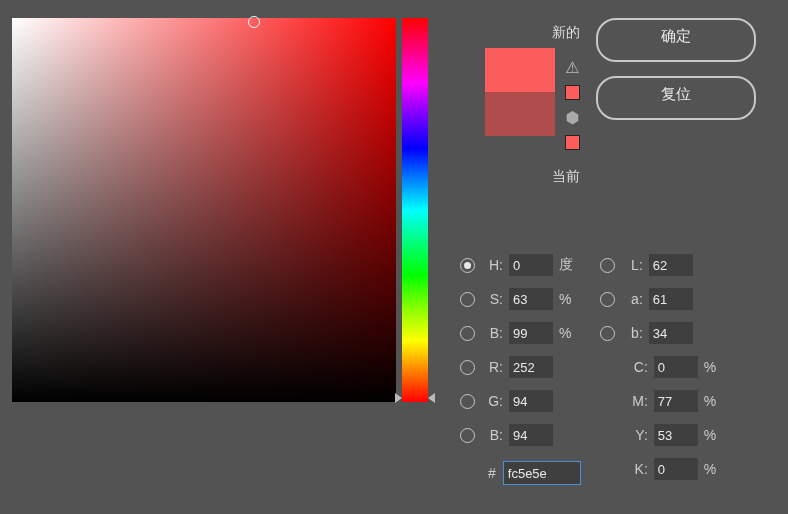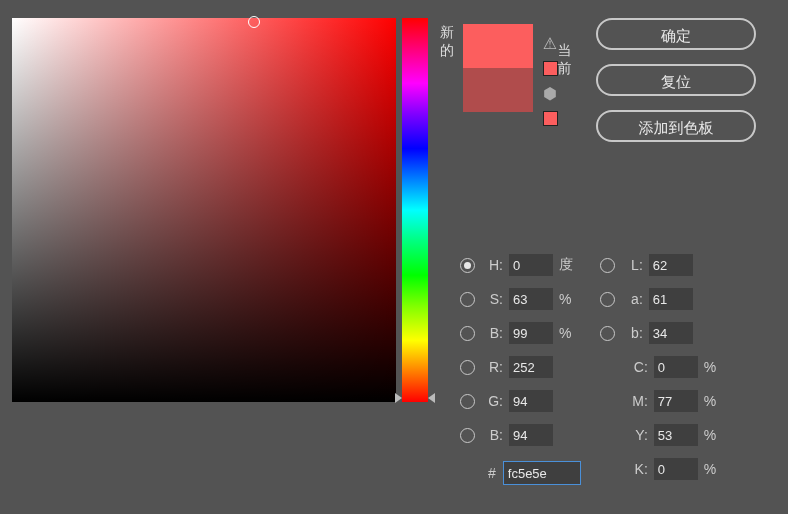--- a/index.html
+++ b/index.html
@@ -10,31 +10,31 @@
 .color-field { width: 384px; height: 384px; position: relative; background: linear-gradient(to bottom, transparent 0%, #000 100%), linear-gradient(to right, #fff 0%, #ff0000 100%); cursor: crosshair; }
 .color-cursor { position: absolute; width: 12px; height: 12px; border: 1.5px solid #fff; border-radius: 50%; transform: translate(-50%,-50%); }
 .hue-wrap { position: relative; width: 26px; height: 384px; }
 .hue-strip { width: 26px; height: 384px; background: linear-gradient(to bottom, #ff0000 0%, #ff00ff 17%, #8000ff 25%, #0000ff 34%, #0080ff 42%, #00ffff 50%, #00ff80 58%, #00ff00 67%, #80ff00 75%, #ffff00 84%, #ff8000 92%, #ff0000 100%); cursor: pointer; }
 .hue-arrow-l, .hue-arrow-r { position: absolute; width: 0; height: 0; border-top: 5px solid transparent; border-bottom: 5px solid transparent; }
 .hue-arrow-l { left: -7px; border-left: 7px solid #bbb; }
 .hue-arrow-r { right: -7px; border-right: 7px solid #bbb; }
 .web-row { display: flex; align-items: center; gap: 8px; margin-top: 24px; margin-left: 2px; }
 .chk { width: 14px; height: 14px; border: 1px solid #2a2a2a; background: #535353; cursor: pointer; }
 .mid { width: 140px; display: flex; flex-direction: column; }
-.swatch-area { display: flex; flex-direction: row; align-items: flex-start; margin-top: 6px; }
+.swatch-area { display: flex; flex-direction: column; align-items: flex-end; margin-top: 6px; }
 .swatch-label { color: #ddd; margin-bottom: 6px; }
 .swatch-row { display: flex; align-items: flex-start; gap: 10px; }
 .swatch-box { display: flex; flex-direction: column; }
 .sw { width: 70px; height: 44px; }
 .warn-col { display: flex; flex-direction: column; align-items: center; gap: 8px; margin-top: 10px; }
 .warn-icon { color: #bbb; font-size: 16px; }
 .cube-icon { color: #aaa; font-size: 16px; }
 .mini-sw { width: 15px; height: 15px; border: 1px solid #222; }
 .right { display: flex; flex-direction: column; gap: 14px; width: 160px; margin-left: 4px; }
-.btn { border: 2px solid #c8c8c8; background: transparent; color: #e8e8e8; border-radius: 20px; height: 32px; font-size: 15px; cursor: pointer; text-align: center; line-height: 32px; }
+.btn { border: 2px solid #c8c8c8; background: transparent; color: #e8e8e8; border-radius: 20px; height: 44px; font-size: 15px; cursor: pointer; text-align: center; line-height: 32px; }
 .vals { position: absolute; left: 460px; top: 252px; display: flex; gap: 20px; }
 .col { display: flex; flex-direction: column; gap: 8px; }
 .row { display: flex; align-items: center; gap: 6px; height: 26px; }
 .radio { width: 15px; height: 15px; border: 1.5px solid #c8c8c8; border-radius: 50%; cursor: pointer; display: flex; align-items: center; justify-content: center; }
 .radio.sel::after { content: ""; width: 7px; height: 7px; background: #e8e8e8; border-radius: 50%; }
 .lbl { width: 22px; text-align: right; }
 .inp { background: #3f3f3f; border: none; color: #e8e8e8; width: 44px; height: 22px; padding: 0 4px; font-size: 13px; text-align: left; }
 .inp.wide { width: 76px; }
 .inp.focus { outline: 1px solid #4a90d9; }
 .unit { width: 18px; }
@@ -73,21 +73,20 @@
           <div class="mini-sw" id="mini2" style="background: rgb(252, 94, 94);"></div>
         </div>
       </div>
       <div class="swatch-label" style="margin-top:18px">当前</div>
     </div>
   </div>
 
   <div class="right">
     <div class="btn">确定</div>
     <div class="btn">复位</div>
-    <div class="btn">添加到色板</div>
   </div>
 </div>
 
 <div class="vals">
   <div class="col">
     <div class="row">
         <div class="radio sel"></div>
         <span class="lbl">H:</span>
         <input class="inp" value="0" style="">
         <span class="unit">度</span>

